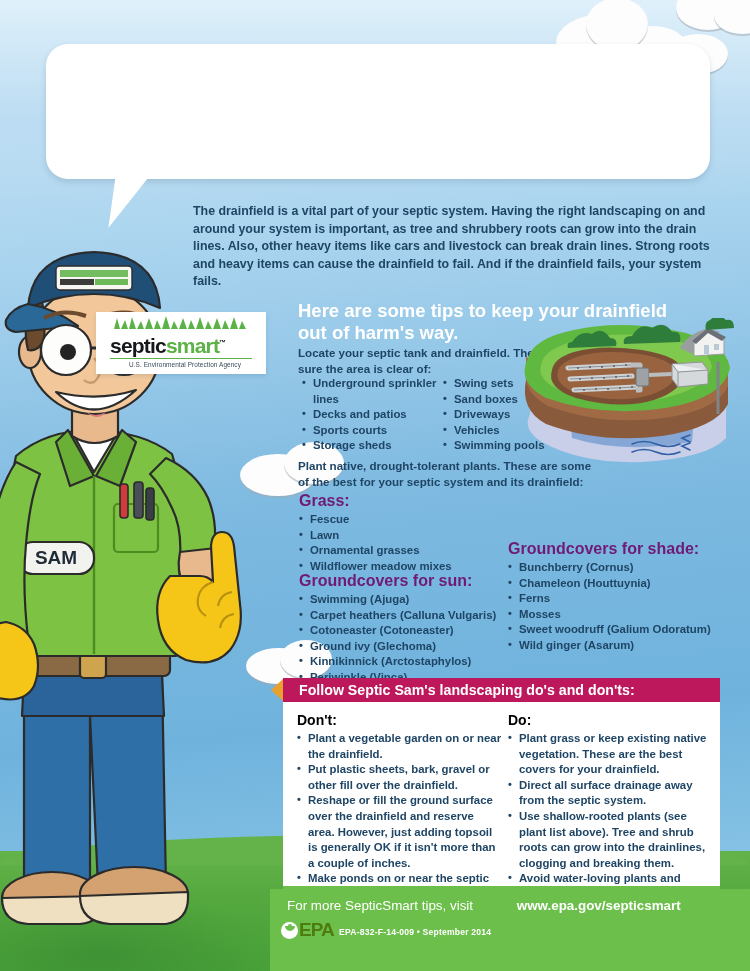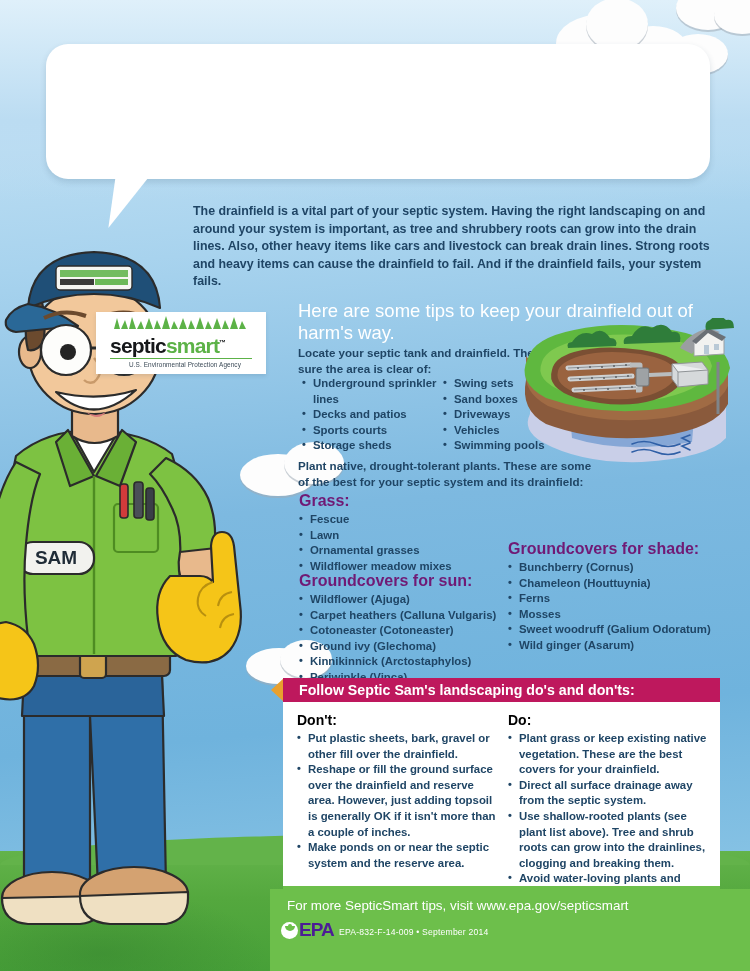--- a/index.html
+++ b/index.html
@@ -36,21 +36,21 @@
   h1.title{margin:0;position:absolute;left:76px;top:63px;width:620px;
           font-size:33px;line-height:39px;font-weight:bold;color:#e0912f;
           letter-spacing:.1px;}
 
   
   .intro{position:absolute;left:193px;top:203px;width:520px;
          font-size:12.4px;line-height:17.6px;color:#1f4565;font-weight:600;}
 
   
   .tips-head{position:absolute;left:298px;top:300px;width:400px;
-         font-size:18.5px;line-height:22px;color:#ffffff;font-weight:400;}
+         font-size:18.5px;line-height:22px;color:#ffffff;font-weight:700;}
   .tips-sub{position:absolute;left:298px;top:345px;width:290px;
          font-size:11.6px;line-height:15.5px;color:#1f4565;font-weight:600;}
 
   ul.bl{margin:0;padding:0;list-style:none;}
   ul.bl li{position:relative;padding-left:11px;font-size:11.4px;line-height:15.6px;
           color:#1f4565;font-weight:600;}
   ul.bl li:before{content:"•";position:absolute;left:0;top:-1px;font-size:11px;color:#1f4565;}
 
   .clearcol1{position:absolute;left:302px;top:376px;width:140px;}
   .clearcol2{position:absolute;left:443px;top:376px;width:150px;}
@@ -74,26 +74,26 @@
   
   .dopanel{position:absolute;left:283px;top:702px;width:437px;height:186px;background:#fff;}
   .dh{font-size:14px;line-height:18px;color:#000000;font-weight:bold;margin:0 0 2px 0;}
   .dont-blk{position:absolute;left:297px;top:711px;width:205px;}
   .do-blk{position:absolute;left:508px;top:711px;width:205px;}
   .dopanel-bot{position:absolute;left:283px;top:886px;width:437px;height:3px;background:#6dbf4b;}
 
   
   .footer{position:absolute;left:270px;top:889px;width:480px;height:82px;background:#6dbf4b;}
   .foot-line{position:absolute;left:287px;top:897px;font-size:13.4px;line-height:18px;color:#fff;}
-  .foot-line b{font-weight:normal;}
+  .foot-line b{font-weight:bold;margin-left:40px;}
   .foot-code{position:absolute;left:339px;top:926px;font-size:8.6px;line-height:12px;color:#fff;
-        letter-spacing:.2px;}
+        letter-spacing:.2px;font-weight:bold;}
   .epalogo{position:absolute;left:281px;top:920px;width:56px;height:22px;}
   .epalogo .txt{position:absolute;left:18px;top:-1px;font-size:19px;line-height:22px;
-        font-weight:bold;color:#4c1d95;font-family:"Liberation Sans",sans-serif;letter-spacing:-1px;}
+        font-weight:bold;color:#4d7c0f;font-family:"Liberation Sans",sans-serif;letter-spacing:-1px;}
   .epalogo .seal{position:absolute;left:0;top:2px;width:17px;height:17px;border-radius:50%;
         background:#fff;}
   .epalogo .seal:after{content:"";position:absolute;left:3.5px;top:4px;width:10px;height:5px;
         background:#6dbf4b;border-radius:0 0 6px 6px;}
   .epalogo .seal:before{content:"";position:absolute;left:6.5px;top:2px;width:4px;height:4px;
         background:#6dbf4b;border-radius:50%;}
 
   
   .sslogo{position:absolute;left:96px;top:312px;width:170px;height:62px;background:#fff;
         box-shadow:0 2px 4px rgba(40,70,95,.14);}
@@ -361,21 +361,21 @@
       <li>Fescue</li>
       <li>Lawn</li>
       <li>Ornamental grasses</li>
       <li>Wildflower meadow mixes</li>
     </ul>
   </div>
 
   <div class="sun-blk">
     <div class="ph">Groundcovers for sun:</div>
     <ul class="bl">
-      <li>Wildflower (Ajuga)</li>
+      <li>Swimming (Ajuga)</li>
       <li>Carpet heathers (Calluna Vulgaris)</li>
       <li>Cotoneaster (Cotoneaster)</li>
       <li>Ground ivy (Glechoma)</li>
       <li>Kinnikinnick (Arctostaphylos)</li>
       <li>Periwinkle (Vinca)</li>
     </ul>
   </div>
 
   <div class="shade-blk">
     <div class="ph">Groundcovers for shade:</div>
@@ -391,20 +391,21 @@
 
   <div class="banner-tip"></div>
   <div class="banner">
     <span>Follow Septic Sam's landscaping do's and don'ts:</span>
   </div>
 
   <div class="dopanel"></div>
   <div class="dont-blk">
     <div class="dh">Don't:</div>
     <ul class="bl">
+      <li>Plant a vegetable garden on or near the drainfield.</li>
       <li>Put plastic sheets, bark, gravel or other fill over the drainfield.</li>
       <li>Reshape or fill the ground surface over the drainfield and reserve area. However, just adding topsoil is generally OK if it isn't more than a couple of inches.</li>
       <li>Make ponds on or near the septic system and the reserve area.</li>
     </ul>
   </div>
   <div class="do-blk">
     <div class="dh">Do:</div>
     <ul class="bl">
       <li>Plant grass or keep existing native vegetation. These are the best covers for your drainfield.</li>
       <li>Direct all surface drainage away from the septic system.</li>

